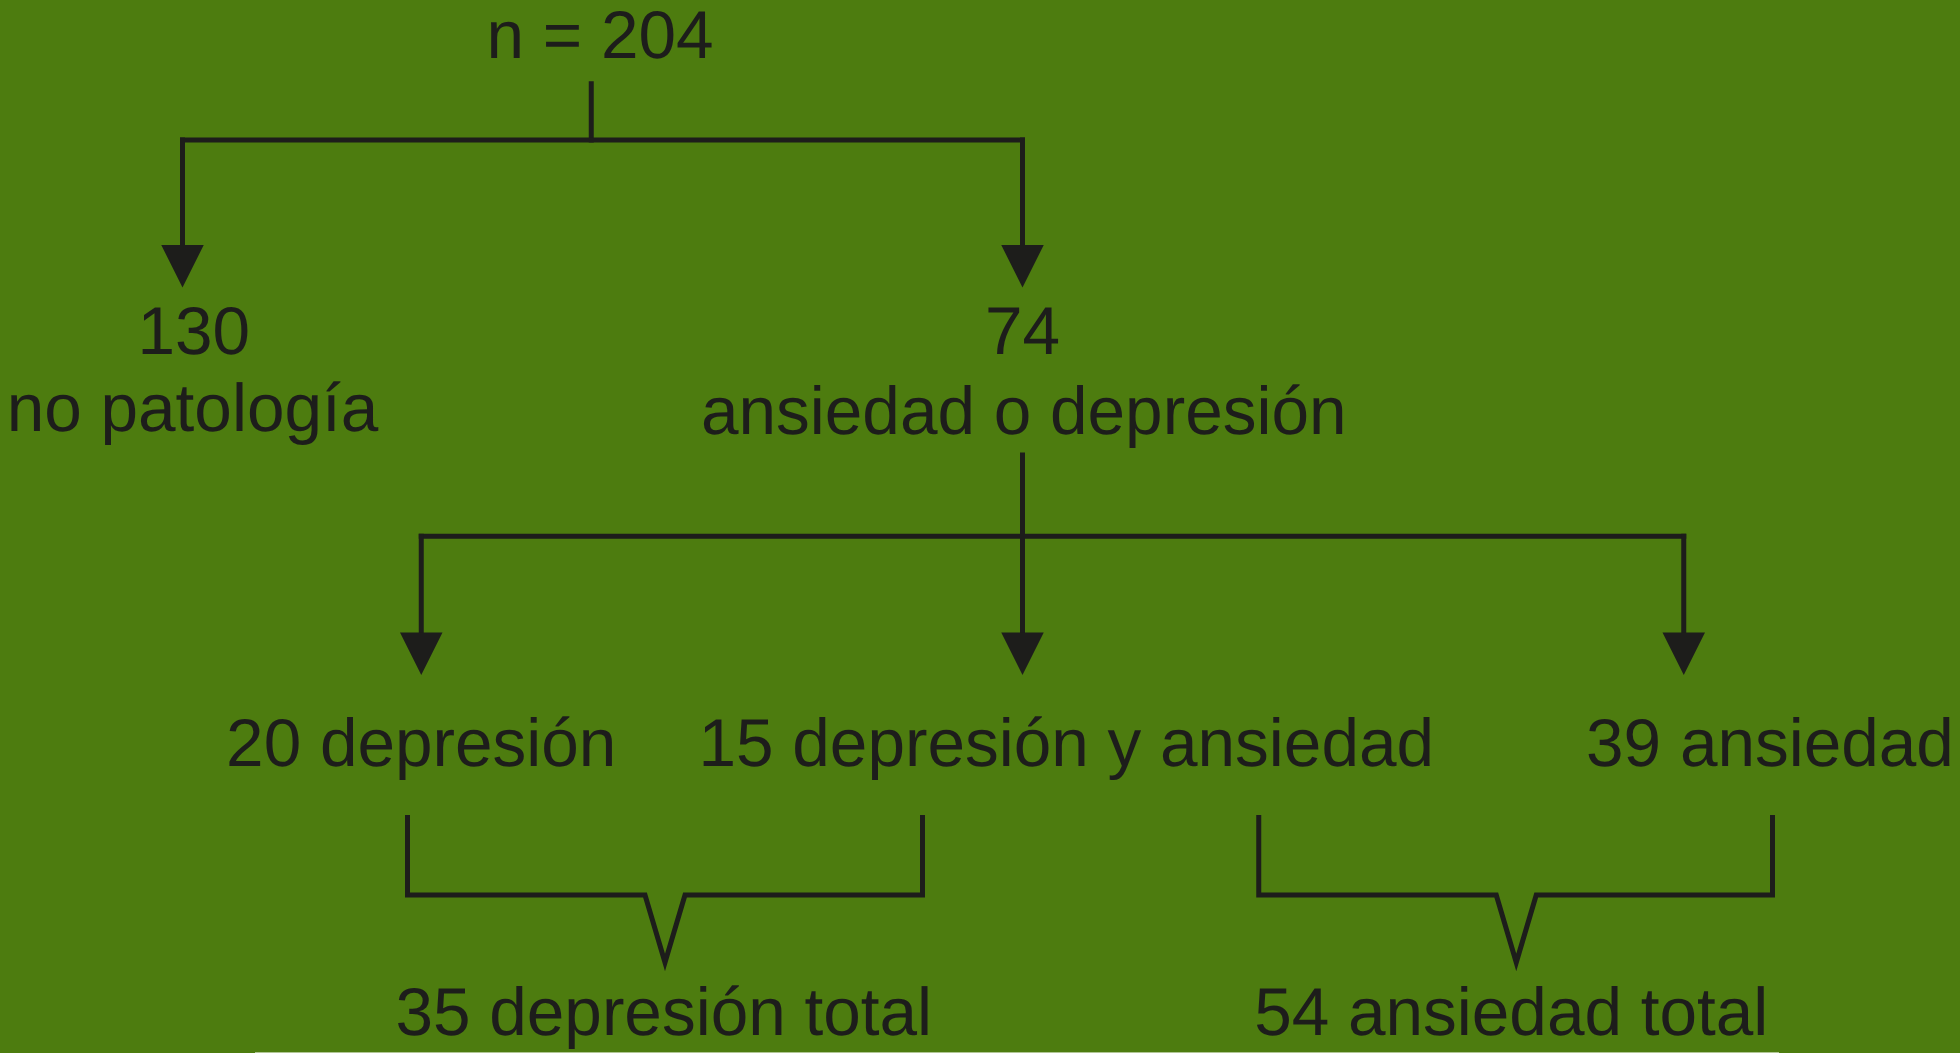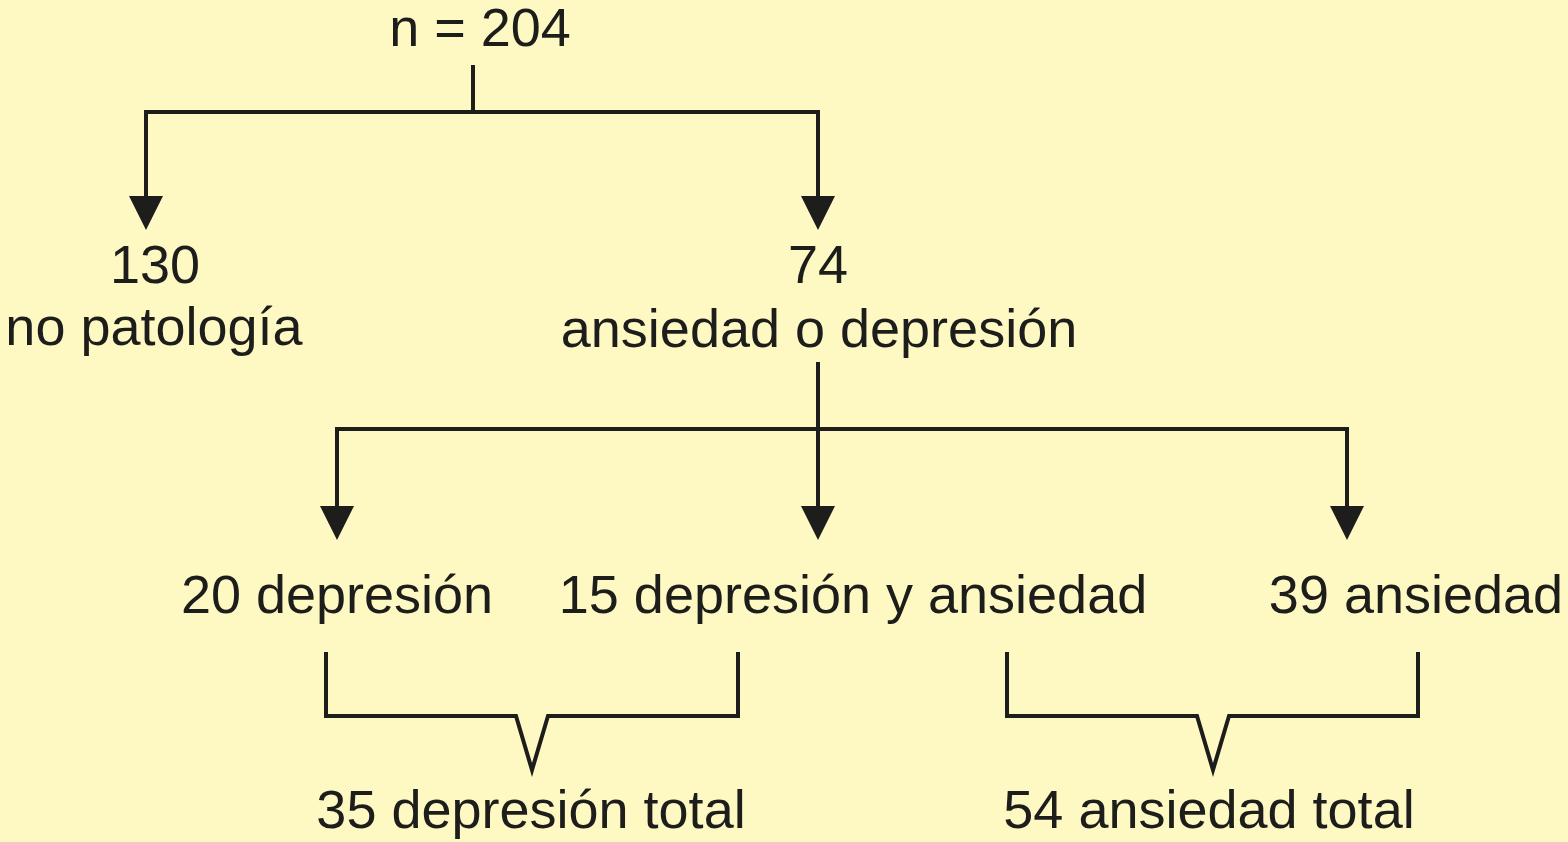--- a/index.html
+++ b/index.html
@@ -4,21 +4,21 @@
 <style>
   html, body {
     margin: 0;
     padding: 0;
     background: #ffffff;
   }
   .stage {
     position: relative;
     width: 1568px;
     height: 842px;
-    background: #fef9c3;
+    background: #4d7c0f;
     overflow: hidden;
   }
   svg {
     display: block;
   }
   .diagram-text {
     font-family: "Liberation Sans", "DejaVu Sans", sans-serif;
     font-size: 54px;
     font-weight: 400;
     letter-spacing: 0px;

